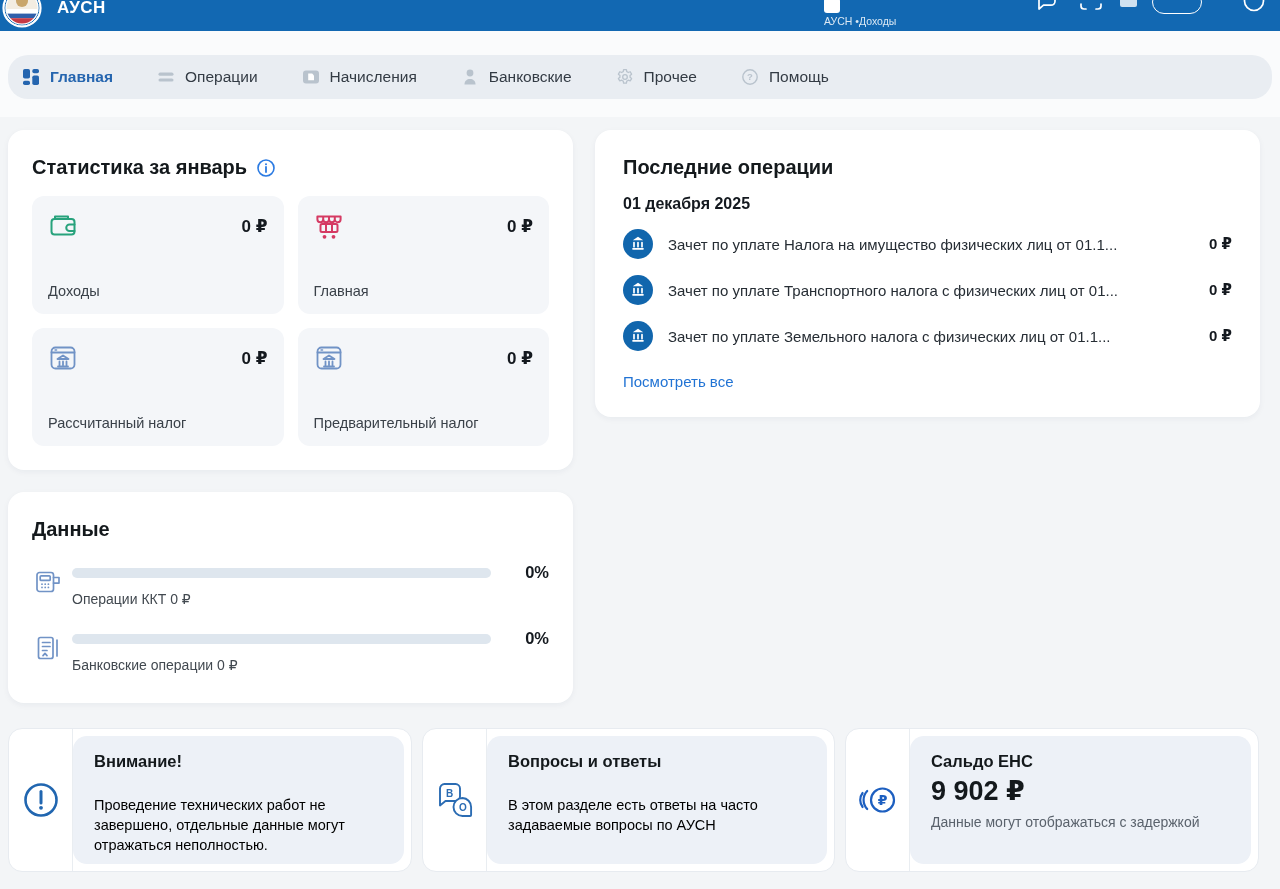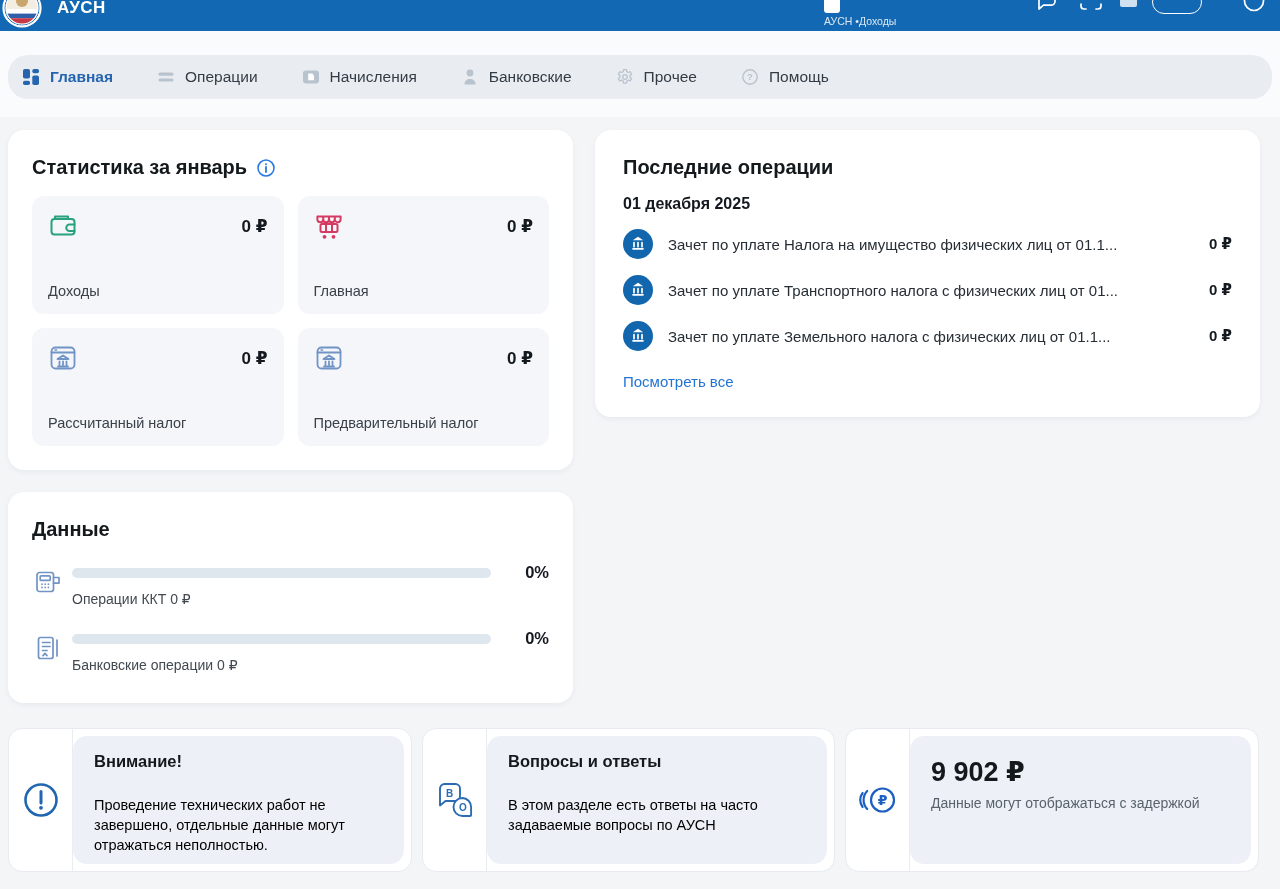--- a/index.html
+++ b/index.html
@@ -425,19 +425,20 @@
     <section class="bcard bcard-3">
       <div class="bicon">
         <svg width="46" height="40" viewBox="0 0 46 40" fill="none">
           <path d="M7.6 13a11.5 11.5 0 0 0 0 14" stroke="#1d5fc0" stroke-width="2.2" stroke-linecap="round"></path>
           <path d="M12.2 11a13 13 0 0 0 0 18" stroke="#1d5fc0" stroke-width="2.2" stroke-linecap="round"></path>
           <circle cx="27.5" cy="20" r="11.5" fill="#fff" stroke="#1d5fc0" stroke-width="2.2"></circle>
           <text class="svg-txt" x="27.5" y="25" font-size="14" font-weight="bold" fill="#1d5fc0" text-anchor="middle">₽</text>
         </svg>
       </div>
       <div class="bpanel">
+        <div class="btitle">Сальдо ЕНС</div>
         <div class="bvalue">9 902 ₽</div>
         <div class="bnote">Данные могут отображаться с задержкой</div>
       </div>
     </section>
 
   </div>
 </main>
 
 </body></html>

